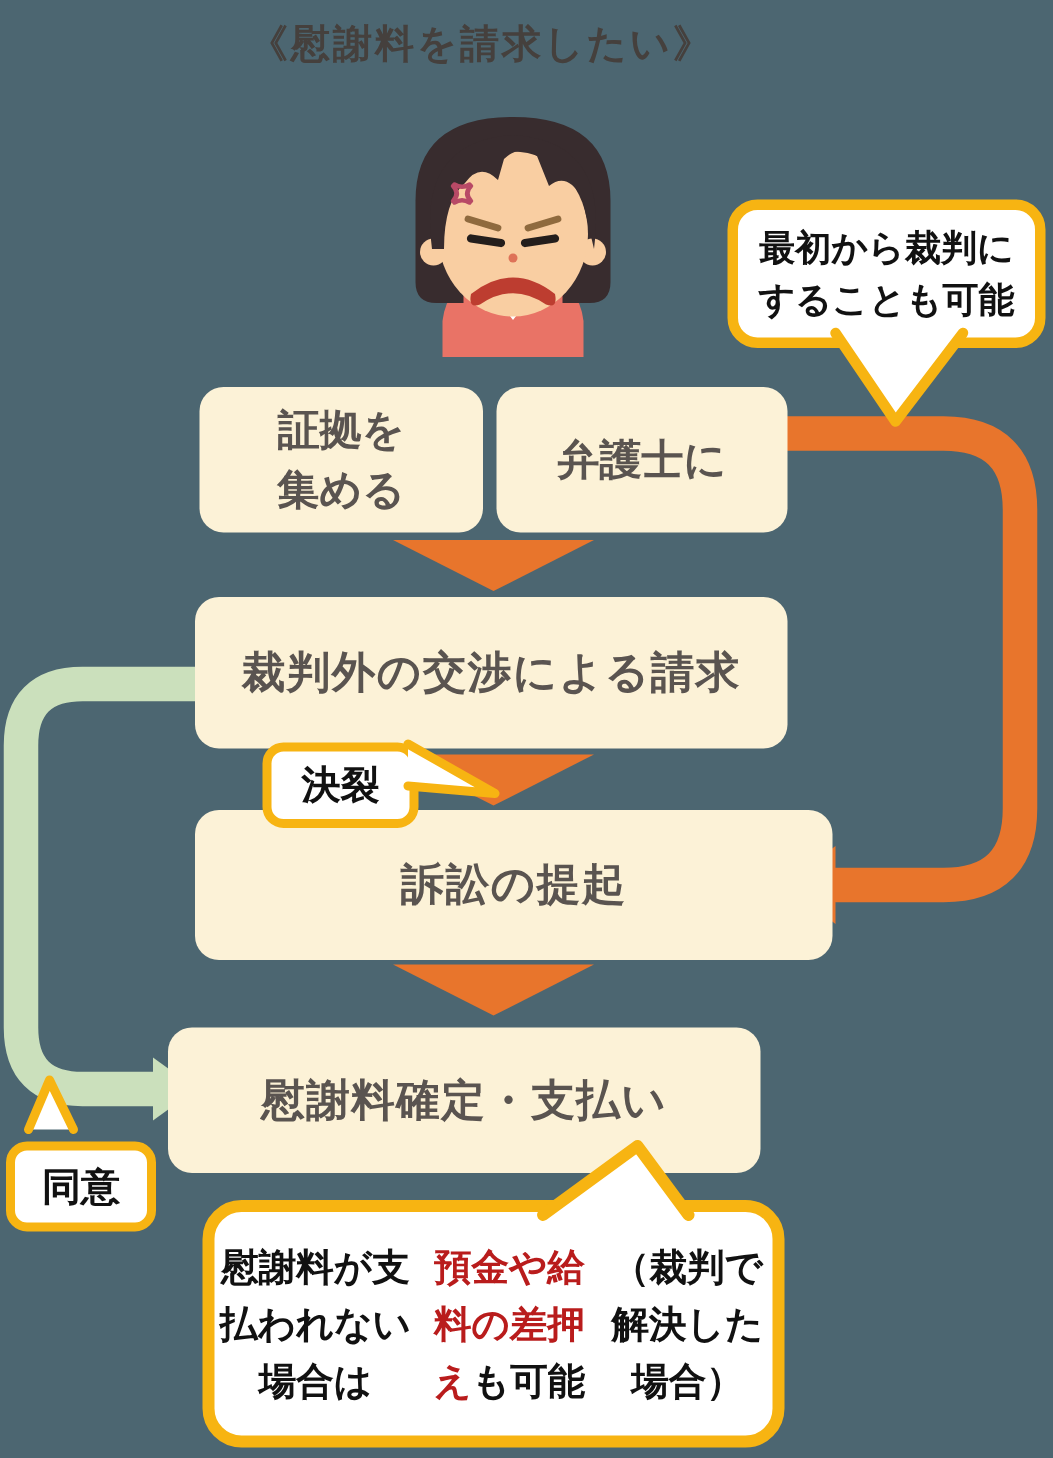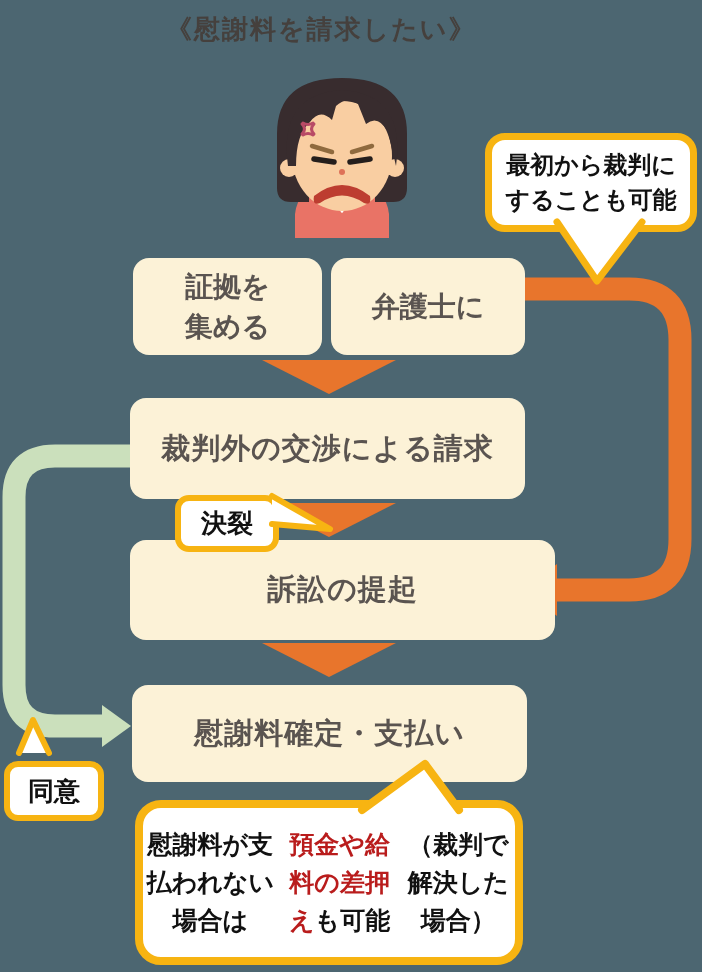--- a/index.html
+++ b/index.html
@@ -17,21 +17,21 @@
   
   .flowbox{
     background:#FCF2D7;border-radius:16px;color:#5A5450;font-weight:bold;
     display:flex;align-items:center;justify-content:center;text-align:center;
     z-index:10;
   }
   .box-evidence{left:133px;top:258px;width:189px;height:97px;font-size:28px;line-height:40px;}
   .box-lawyer{left:331px;top:258px;width:194px;height:97px;font-size:28px;line-height:40px;}
   .box-negotiation{left:130px;top:398px;width:395px;height:101px;font-size:29px;letter-spacing:1px;}
   .box-lawsuit{left:130px;top:540px;width:425px;height:100px;font-size:29px;letter-spacing:1px;}
-  .box-payment{left:132px;top:685px;width:395px;height:97px;font-size:29px;letter-spacing:1px;}
+  .box-payment{left:112px;top:685px;width:395px;height:97px;font-size:29px;letter-spacing:1px;}
   
   .bubble{
     background:#FFFFFF;border:7px solid #F7B412;border-radius:20px;
     color:#111111;font-weight:bold;display:flex;align-items:center;
     justify-content:center;text-align:center;z-index:30;
   }
   .bubble-trial{left:485px;top:133px;width:198px;height:85px;font-size:24px;line-height:35px;}
   .bubble-small{border-width:6px;border-radius:14px;font-size:26px;margin-top:16px;}
   .bubble-breakdown{left:175px;top:479px;width:92px;height:45px;}
   .bubble-agreement{left:4px;top:745px;width:88px;height:48px;}

